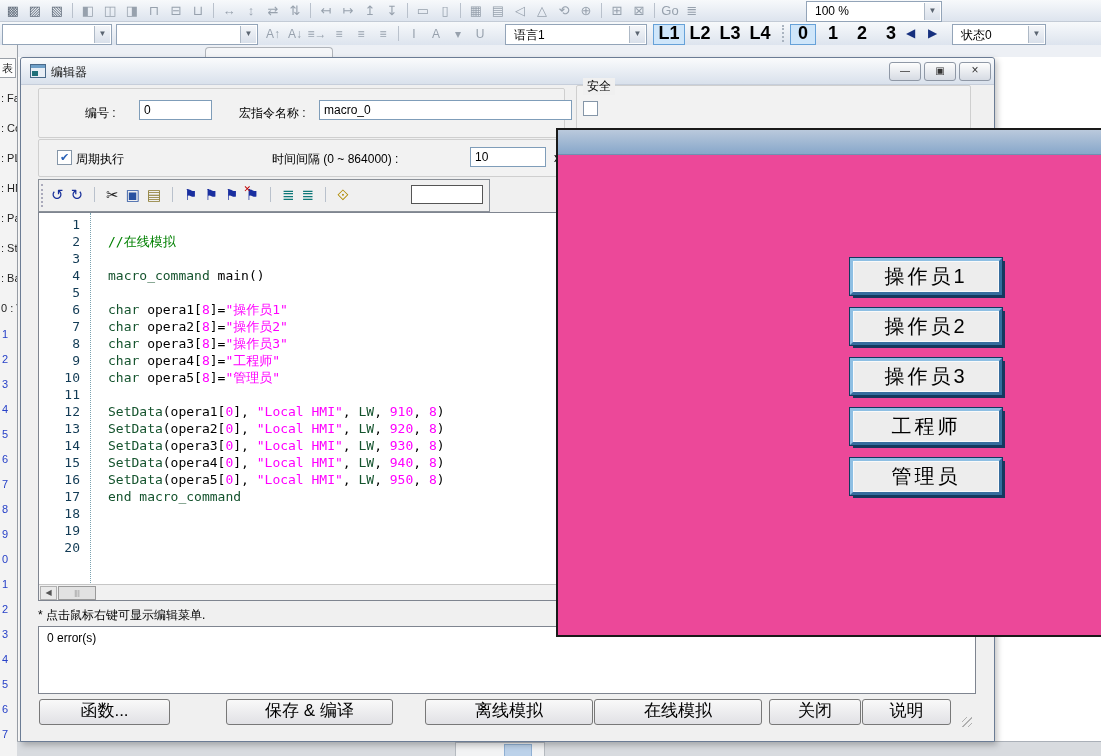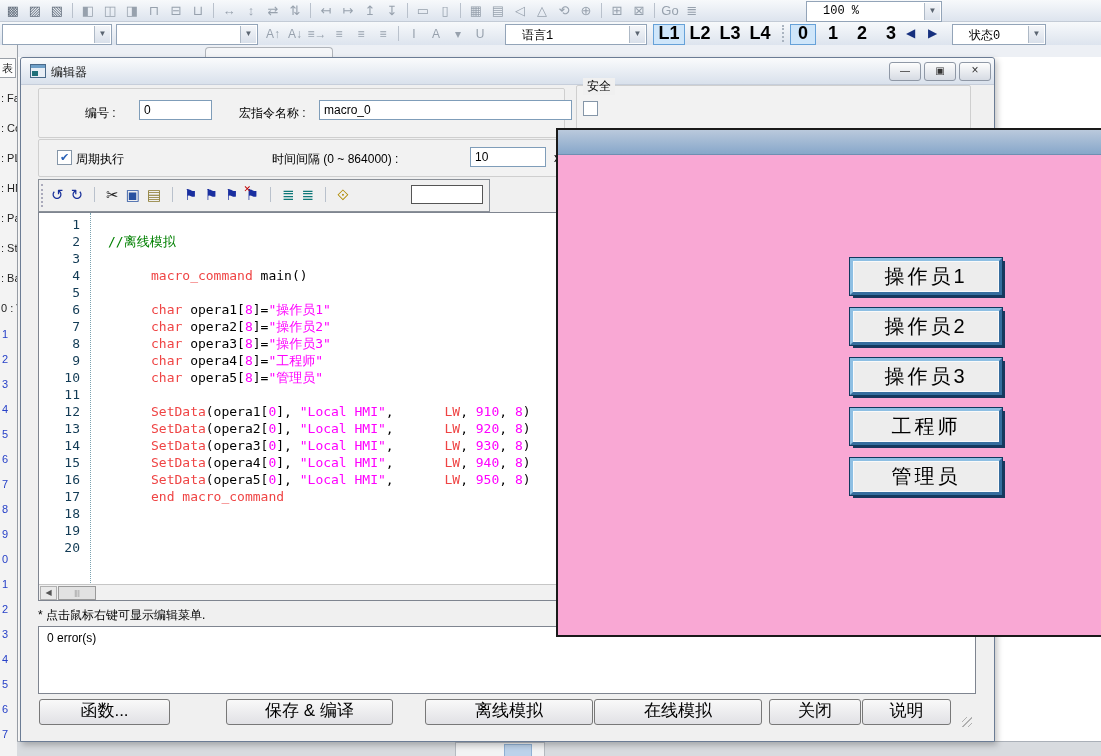--- a/index.html
+++ b/index.html
@@ -10,21 +10,21 @@
   .tbrow{position:absolute;left:0;width:1101px;background:linear-gradient(#f7f9fb,#dde4ee);border-bottom:1px solid #c3cbd6;}
   #tb1{top:0;height:21px;}
   #tb2{top:22px;height:23px;}
   #tb1-icons{position:absolute;left:2px;top:0;height:21px;display:flex;align-items:center;}
   .ticon{width:22px;text-align:center;font-size:13px;color:#97a1ad;cursor:default;}
   .ticon.dark{color:#626d7b;}
   .tsep{width:1px;height:15px;background:#b9c1cc;margin:0 4px;}
   #tb2-icons{position:absolute;left:262px;top:1px;height:21px;display:flex;align-items:center;}
   #tb2-icons .ticon{font-size:12px;}
   .combo{position:absolute;height:19px;background:#fff;border:1px solid #93a4b8;font-size:12px;color:#000;}
-  .combo .cval{position:absolute;left:16px;top:2px;white-space:nowrap;font-family:Liberation Mono, monospace;}
+  .combo .cval{position:absolute;left:8px;top:2px;white-space:nowrap;}
   .combo .carr{position:absolute;right:1px;top:1px;bottom:1px;width:15px;background:linear-gradient(#f4f6f9,#d9e0ea);border-left:1px solid #aeb9c6;color:#5a6troke0;color:#5a6470;font-size:8px;text-align:center;line-height:16px;}
   .lbtn,.sbtn{display:inline-block;text-align:center;font-size:18px;font-weight:bold;color:#000;line-height:19px;height:19px;cursor:default;}
   .lbtn.active,.sbtn.active{background:#cfe6fa;border:1px solid #66a1d8;line-height:17px;}
   #layer-btns{position:absolute;left:653px;top:2px;}
   #layer-btns .lbtn{width:30px;}
   #state-btns{position:absolute;left:790px;top:2px;}
   #state-btns .sbtn{width:24px;margin-right:5px;}
   .dotsep{position:absolute;left:782px;top:3px;height:17px;border-left:2px dotted #aab4c0;}
   .navarr{position:absolute;top:4px;font-size:12px;color:#16307e;cursor:default;}
 
@@ -74,34 +74,34 @@
   .ic-ind{color:#0f7878;} .ic-find{color:#b08a00;}
   #ctb-search{position:absolute;right:6px;top:5px;width:72px;height:19px;border:1px solid #555;background:#fff;box-sizing:border-box;font-size:12px;padding:0 3px;font-family:"DejaVu Sans Mono",monospace;}
 
   
   #codearea{position:absolute;left:17px;top:154px;width:931px;height:387px;background:#fff;border:1px solid #7f8590;overflow:hidden;}
   #gutter-line{position:absolute;left:51px;top:0;bottom:15px;border-left:1px dotted #7aa2b0;}
   #code-lines{position:absolute;left:0;top:3px;right:0;font-family:"DejaVu Sans Mono","Liberation Mono",monospace;font-size:13px;}
   .crow{height:17px;line-height:17px;white-space:pre;}
   .cnum{display:inline-block;width:41px;text-align:right;padding-right:10px;color:#123b55;}
   .ctext{padding-left:18px;}
-  .seg-k{color:#ef4444;margin-left:43px;} .seg-p{color:#000;} .seg-s{color:#ff00ff;} .seg-n{color:#ff00ff;} .seg-c{color:#008000;}
+  .seg-k{color:#14532d;} .seg-p{color:#000;} .seg-s{color:#ff00ff;} .seg-n{color:#ff00ff;} .seg-c{color:#008000;}
   #hscroll{position:absolute;left:0;right:0;bottom:0;height:15px;background:#f1f1f1;border-top:1px solid #c6c6c6;}
   #hs-left{position:absolute;left:1px;top:1px;width:15px;height:12px;background:#e9e9e9;border:1px solid #b0b0b0;font-size:8px;line-height:11px;text-align:center;color:#555;}
   #hs-thumb{position:absolute;left:19px;top:1px;width:36px;height:12px;background:#e2e2e2;border:1px solid #9a9a9a;}
   #hs-thumb:after{content:"|||";display:block;text-align:center;font-size:7px;line-height:11px;color:#888;}
 
   #dlg-hint{position:absolute;left:17px;top:549px;font-size:12px;color:#000;}
   #output{position:absolute;left:17px;top:568px;width:938px;height:68px;background:#fff;border:1px solid #7f8590;font-size:12px;color:#000;padding:4px 8px;box-sizing:border-box;}
   .dlg-btn{position:absolute;top:641px;height:24px;background:linear-gradient(#f9f9f9,#e1e1e5);border:1px solid #787878;border-radius:3px;font-size:17px;color:#000;text-align:center;line-height:22px;cursor:default;}
   #grip{position:absolute;left:941px;top:659px;width:10px;height:10px;background:
     repeating-linear-gradient(135deg,transparent 0 3px,#b0b0b0 3px 4px);}
 
   
-  #hmi{position:absolute;left:556px;top:128px;width:545px;height:509px;border:2px solid #1a1a1a;border-right:none;background:#f9a8d4;box-sizing:border-box;}
+  #hmi{position:absolute;left:556px;top:128px;width:545px;height:509px;border:2px solid #1a1a1a;border-right:none;background:#ec4899;box-sizing:border-box;}
   #hmi-title{position:absolute;left:0;top:0;right:0;height:24px;background:linear-gradient(#bac9dc,#87a7ca);border-bottom:1px solid #6f8fb2;}
   .hmi-btn{position:absolute;left:292px;width:152px;height:37px;box-sizing:border-box;background:#ededed;border:3px solid;border-color:#8ebfe3 #366d9e #366d9e #8ebfe3;outline:1px solid #123a5e;box-shadow:3px 3px 0 #17375e, inset 0 0 0 1px #fafafa;text-align:center;font-size:20px;letter-spacing:3px;color:#000;line-height:31px;cursor:default;}
 </style>
 </head>
 <body>
 
 <div id="screen">
 
   <div class="tbrow" id="tb1">
     <div id="tb1-icons">
@@ -274,21 +274,21 @@
           <span class="tsep"></span>
           <span class="cticon ic-find">⟐</span>
         </div>
       <input id="ctb-search" value="" style="">
     </div>
 
     <div id="codearea">
       <div id="gutter-line"></div>
       <div id="code-lines">
           <div class="crow"><span class="cnum">1</span><span class="ctext"></span></div>
-          <div class="crow"><span class="cnum">2</span><span class="ctext"><span class="seg-c">//离线模拟</span></span></div>
+          <div class="crow"><span class="cnum">2</span><span class="ctext"><span class="seg-c">//在线模拟</span></span></div>
           <div class="crow"><span class="cnum">3</span><span class="ctext"></span></div>
           <div class="crow"><span class="cnum">4</span><span class="ctext"><span class="seg-k">macro_command</span><span class="seg-p"> main()</span></span></div>
           <div class="crow"><span class="cnum">5</span><span class="ctext"></span></div>
           <div class="crow"><span class="cnum">6</span><span class="ctext"><span class="seg-k">char</span><span class="seg-p"> opera1[</span><span class="seg-n">8</span><span class="seg-p">]=</span><span class="seg-s">"操作员1"</span></span></div>
           <div class="crow"><span class="cnum">7</span><span class="ctext"><span class="seg-k">char</span><span class="seg-p"> opera2[</span><span class="seg-n">8</span><span class="seg-p">]=</span><span class="seg-s">"操作员2"</span></span></div>
           <div class="crow"><span class="cnum">8</span><span class="ctext"><span class="seg-k">char</span><span class="seg-p"> opera3[</span><span class="seg-n">8</span><span class="seg-p">]=</span><span class="seg-s">"操作员3"</span></span></div>
           <div class="crow"><span class="cnum">9</span><span class="ctext"><span class="seg-k">char</span><span class="seg-p"> opera4[</span><span class="seg-n">8</span><span class="seg-p">]=</span><span class="seg-s">"工程师"</span></span></div>
           <div class="crow"><span class="cnum">10</span><span class="ctext"><span class="seg-k">char</span><span class="seg-p"> opera5[</span><span class="seg-n">8</span><span class="seg-p">]=</span><span class="seg-s">"管理员"</span></span></div>
           <div class="crow"><span class="cnum">11</span><span class="ctext"></span></div>
           <div class="crow"><span class="cnum">12</span><span class="ctext"><span class="seg-k">SetData</span><span class="seg-p">(opera1[</span><span class="seg-n">0</span><span class="seg-p">], </span><span class="seg-s">"Local HMI"</span><span class="seg-p">, </span><span class="seg-k">LW</span><span class="seg-p">, </span><span class="seg-n">910</span><span class="seg-p">, </span><span class="seg-n">8</span><span class="seg-p">)</span></span></div>

